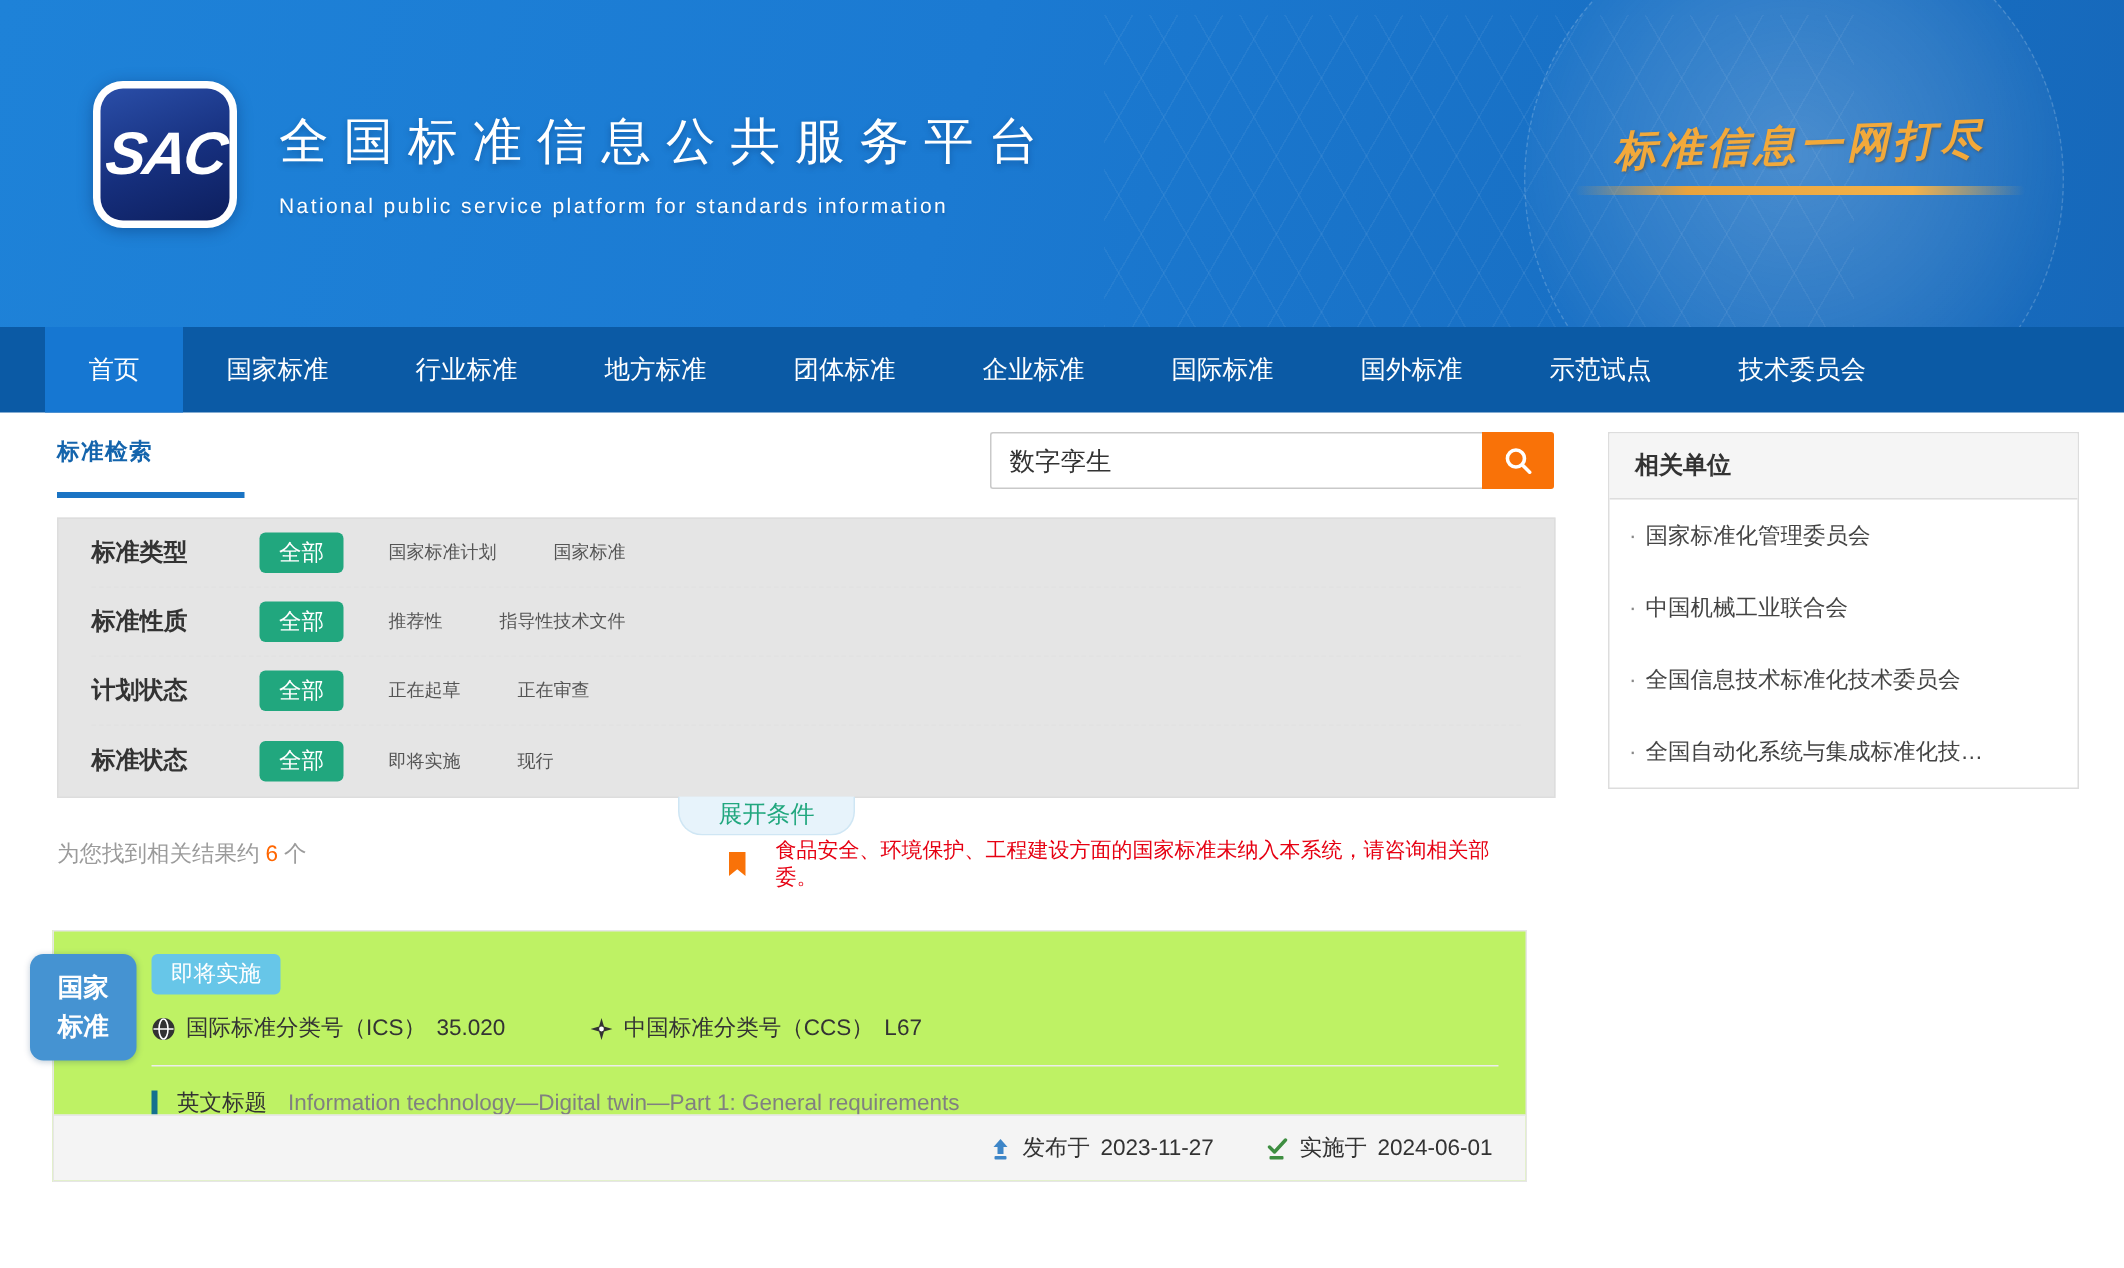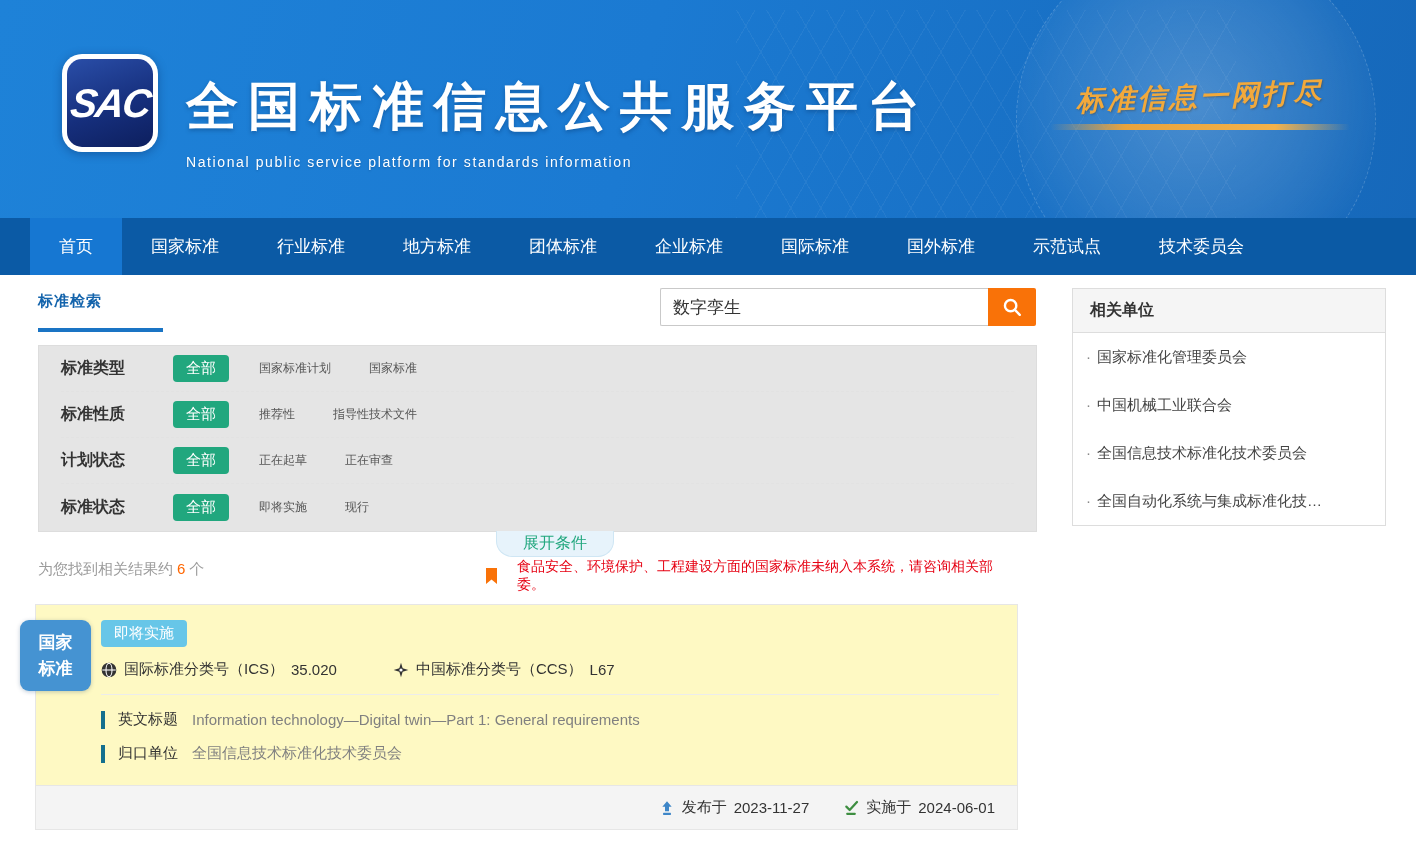--- a/index.html
+++ b/index.html
@@ -14,21 +14,21 @@
     border:1px dashed rgba(255,255,255,0.18); }
   .banner .mesh { position:absolute; right:180px; top:10px; width:500px; height:208px;
     background:repeating-linear-gradient(60deg, rgba(255,255,255,0.05) 0 1px, transparent 1px 26px),
                repeating-linear-gradient(-60deg, rgba(255,255,255,0.05) 0 1px, transparent 1px 26px); }
   .logo { position:absolute; left:62px; top:54px; width:96px; height:98px; background:#fff; border-radius:20px;
     padding:5px; box-shadow:0 2px 10px rgba(0,30,80,0.35); }
   .logo-inner { width:100%; height:100%; border-radius:15px; background:linear-gradient(160deg,#2a4ea8 0%,#162f7d 55%,#0d1f5e 100%);
     display:flex; align-items:center; justify-content:center; }
   .logo-text { color:#fff; font-weight:bold; font-style:italic; font-size:40px; letter-spacing:-2px; transform:skewX(-8deg); }
   .title-block { position:absolute; left:186px; top:72px; }
-  .main-title { color:#fff; font-size:52px; font-weight:bold; letter-spacing:10px; text-shadow:0 2px 4px rgba(0,40,90,0.35); }
+  .main-title { color:#fff; font-size:33px; font-weight:normal; letter-spacing:10px; text-shadow:0 2px 4px rgba(0,40,90,0.35); }
   .sub-title { color:#fff; font-size:14px; font-weight:normal; letter-spacing:1.6px; margin-top:12px; text-shadow:0 1px 2px rgba(0,40,90,0.3); }
   .slogan-block { position:absolute; right:66px; top:78px; width:300px; text-align:center; }
   .slogan-text { color:#f2a93b; font-family:"DejaVu Serif",serif; font-style:italic; font-weight:bold;
     font-size:28px; letter-spacing:3px; white-space:nowrap; text-shadow:1px 1px 2px rgba(90,50,0,0.35); transform:rotate(-2deg); display:inline-block; }
   .slogan-underline { margin-top:8px; height:6px; border-radius:3px;
     background:linear-gradient(90deg, rgba(232,163,61,0) 0%, #e8a33d 25%, #f3b24a 75%, rgba(232,163,61,0) 100%); }
 
   
   .nav { position:absolute; left:0; top:218px; width:1416px; height:57px; background:#0b5aa5; display:flex; align-items:stretch; padding-left:30px; }
   .nav a { display:flex; align-items:center; padding:0 29px; color:#fff; font-size:17px; text-decoration:none; cursor:pointer; }
@@ -42,29 +42,29 @@
   .search-input { flex:1; height:38px; border:1px solid #c9c9c9; border-right:none; padding:0 12px; font-size:17px; color:#333; outline:none; border-radius:2px 0 0 2px; font-family:inherit; }
   .search-btn { width:48px; height:38px; background:#f97208; border:none; cursor:pointer; display:flex; align-items:center; justify-content:center; border-radius:0 2px 2px 0; }
 
   .filter-box { position:absolute; left:38px; top:345px; width:999px; height:187px; border:1px solid #ddd; background:#e5e5e5; padding:0 22px; }
   .filter-row { display:flex; align-items:center; height:46px; border-bottom:1px dashed #e2e2e2; }
   .filter-row:last-child { border-bottom:none; }
   .filter-label { width:112px; color:#333; font-size:16px; font-weight:bold; }
   .filter-all { background:#21a77e; color:#fff; font-size:15px; padding:4px 13px; border-radius:4px; margin-right:30px; cursor:pointer; }
   .filter-opt { color:#555; font-size:12px; margin-right:38px; cursor:pointer; }
 
-  .expand-pill { position:absolute; left:496px; top:531px; width:118px; height:26px; background:#e7f3fb; border:1px solid #cfe6f4; border-top:none;
+  .expand-pill { position:absolute; left:452px; top:531px; width:118px; height:26px; background:#e7f3fb; border:1px solid #cfe6f4; border-top:none;
     border-radius:0 0 16px 16px; color:#21a77e; font-size:16px; display:flex; align-items:center; justify-content:center; cursor:pointer; }
 
   .results-summary { position:absolute; left:38px; top:560px; font-size:15px; color:#9b9b9b; }
   .results-summary .count { color:#f60; margin:0 4px; }
   .notice { position:absolute; left:485px; top:558px; width:530px; display:flex; align-items:center; gap:19px; color:#e60012; font-size:14px; }
 
   
-  .card { position:absolute; left:35px; top:604px; width:983px; height:226px; border:1px solid #e6e6e6; background:#fef9c3; }
+  .card { position:absolute; left:35px; top:620px; width:983px; height:168px; border:1px solid #e6e6e6; background:#bef264; }
   .cat-badge { position:absolute; left:-16px; top:15px; width:71px; height:71px; background:#4593d2; border-radius:9px;
     color:#fff; font-size:17px; font-weight:bold; display:flex; flex-direction:column; align-items:center; justify-content:center; line-height:1.5;
     box-shadow:0 1px 4px rgba(0,50,100,0.25); cursor:pointer; }
   .card-body { padding:15px 18px 0 65px; }
   .title-row { display:flex; align-items:flex-start; justify-content:space-between; }
   .std-title { font-size:19px; cursor:pointer; }
   .std-code { color:#1464ac; font-weight:bold; margin-right:10px; }
   .std-part1 { color:#3e7cc0; }
   .std-hl { color:#d93832; margin:0 4px; }
   .std-part2 { color:#3e7cc0; }

